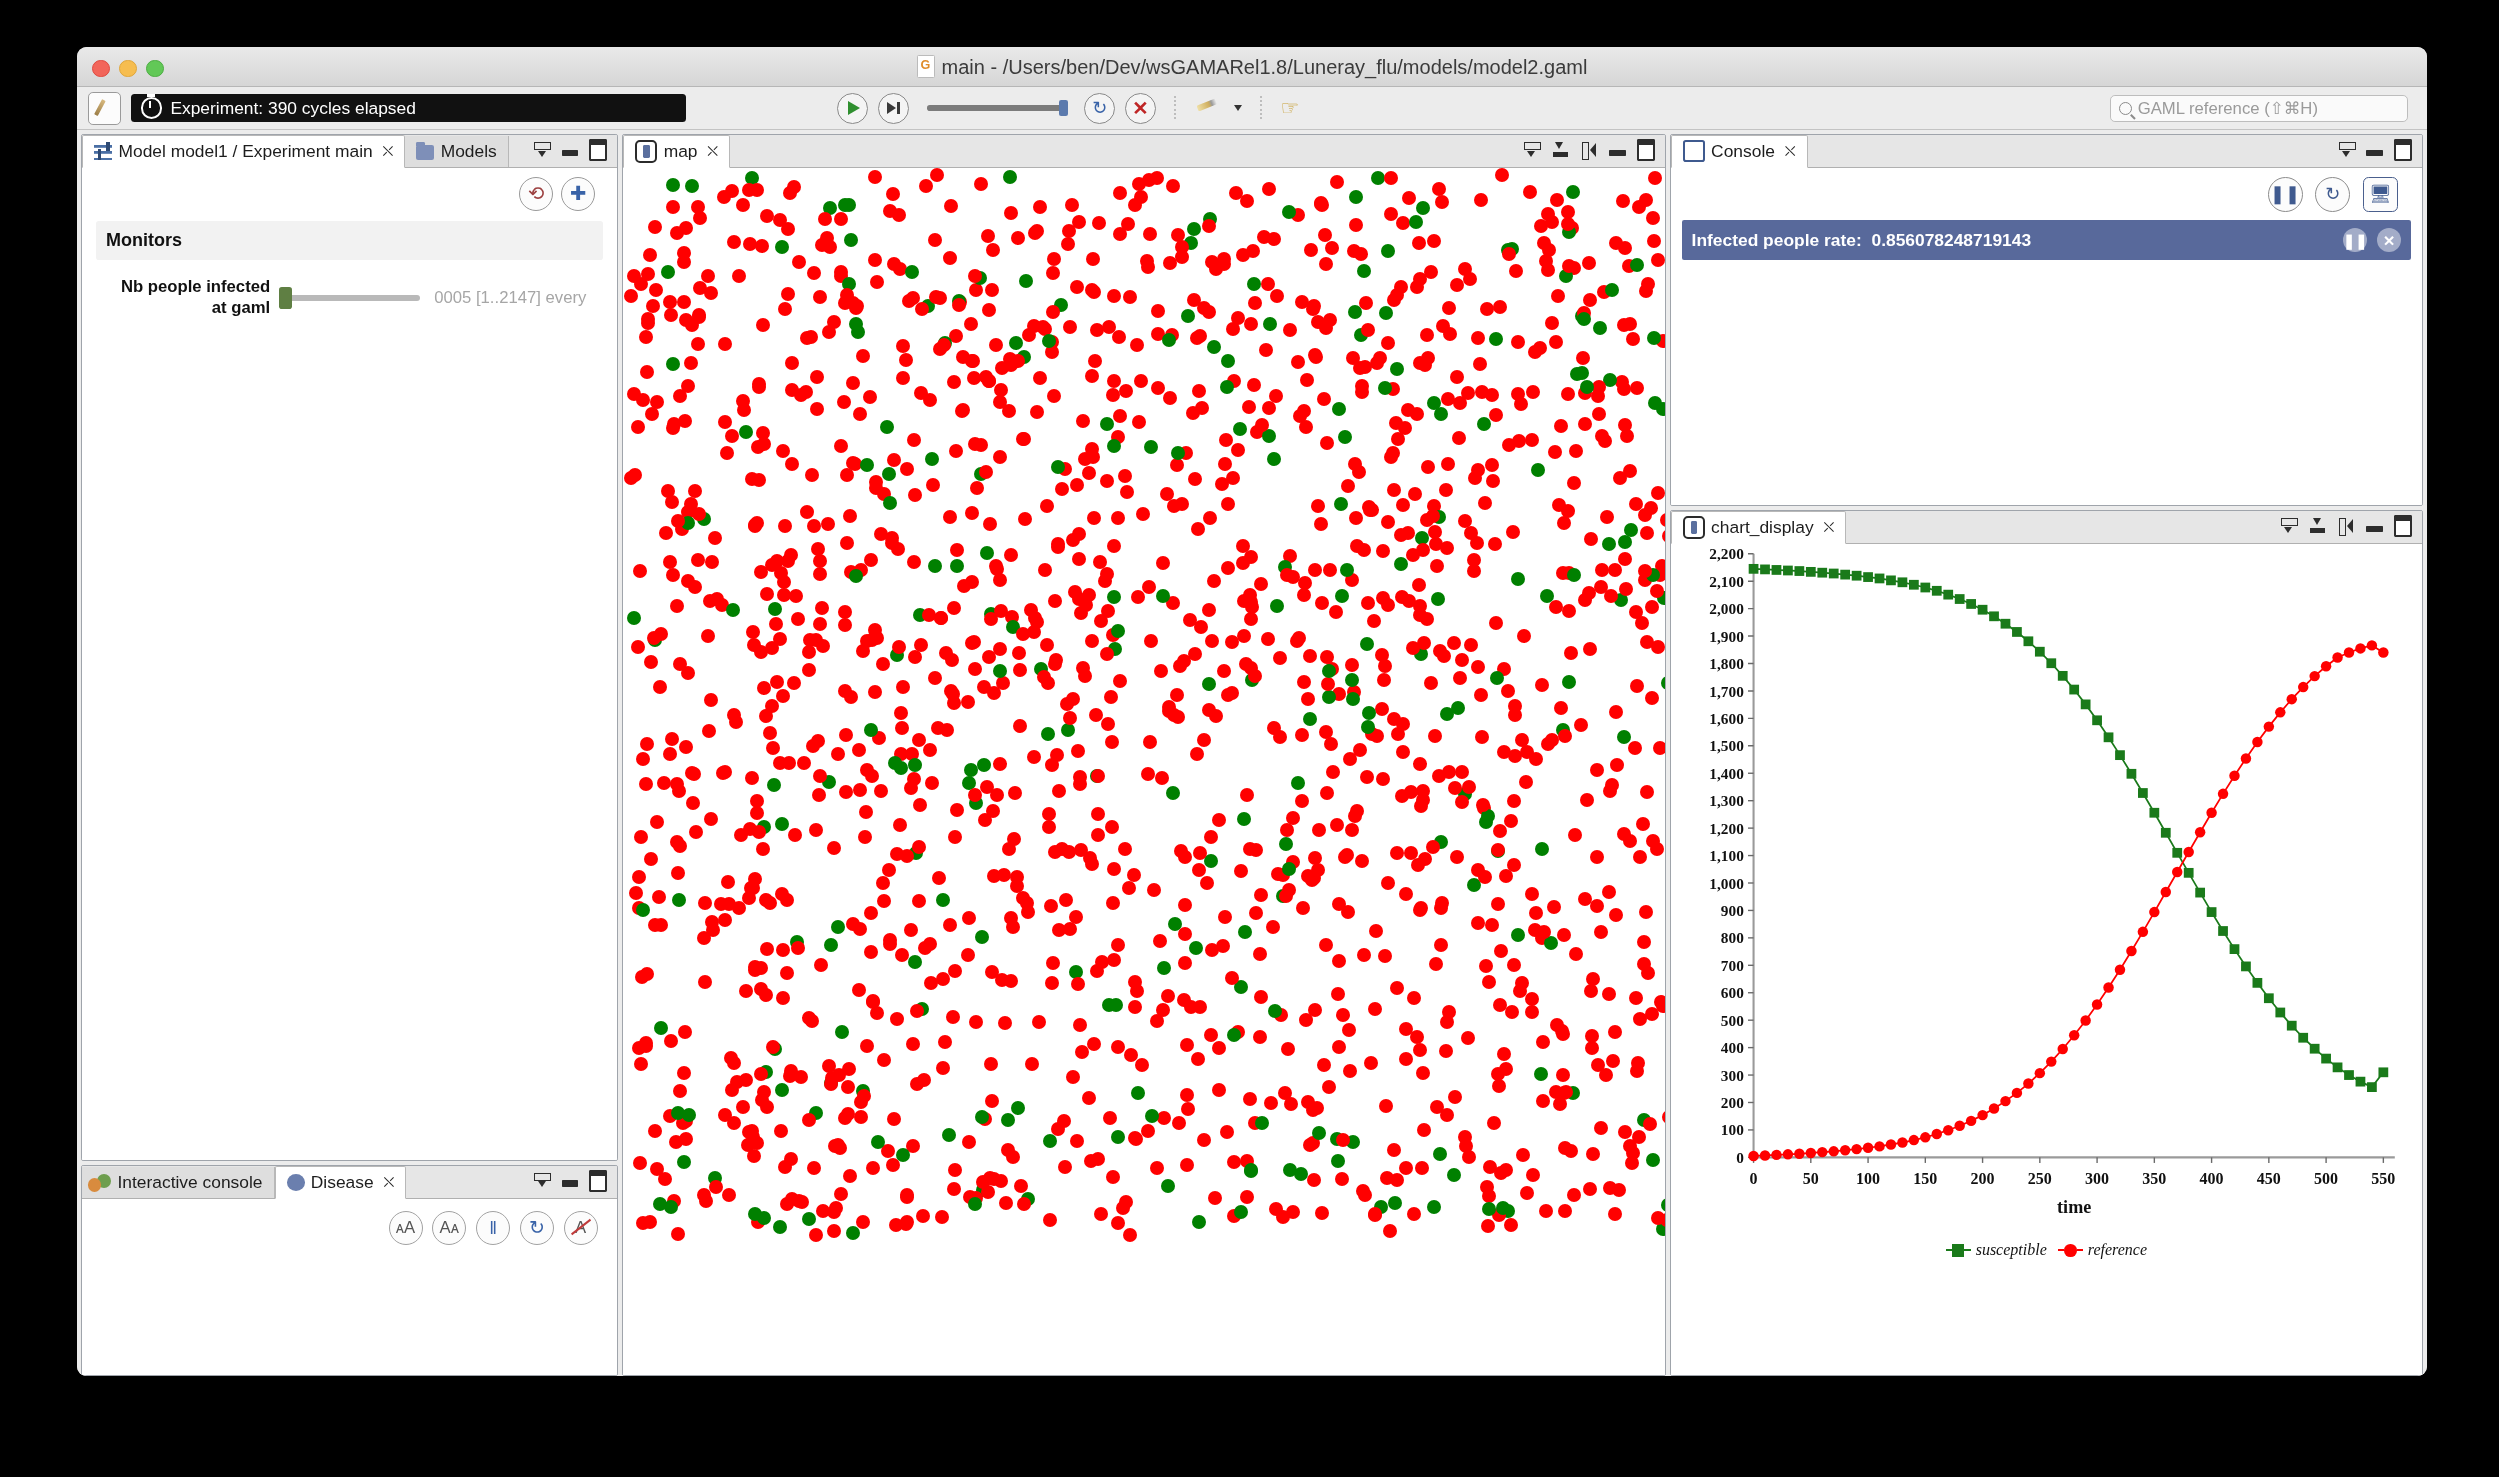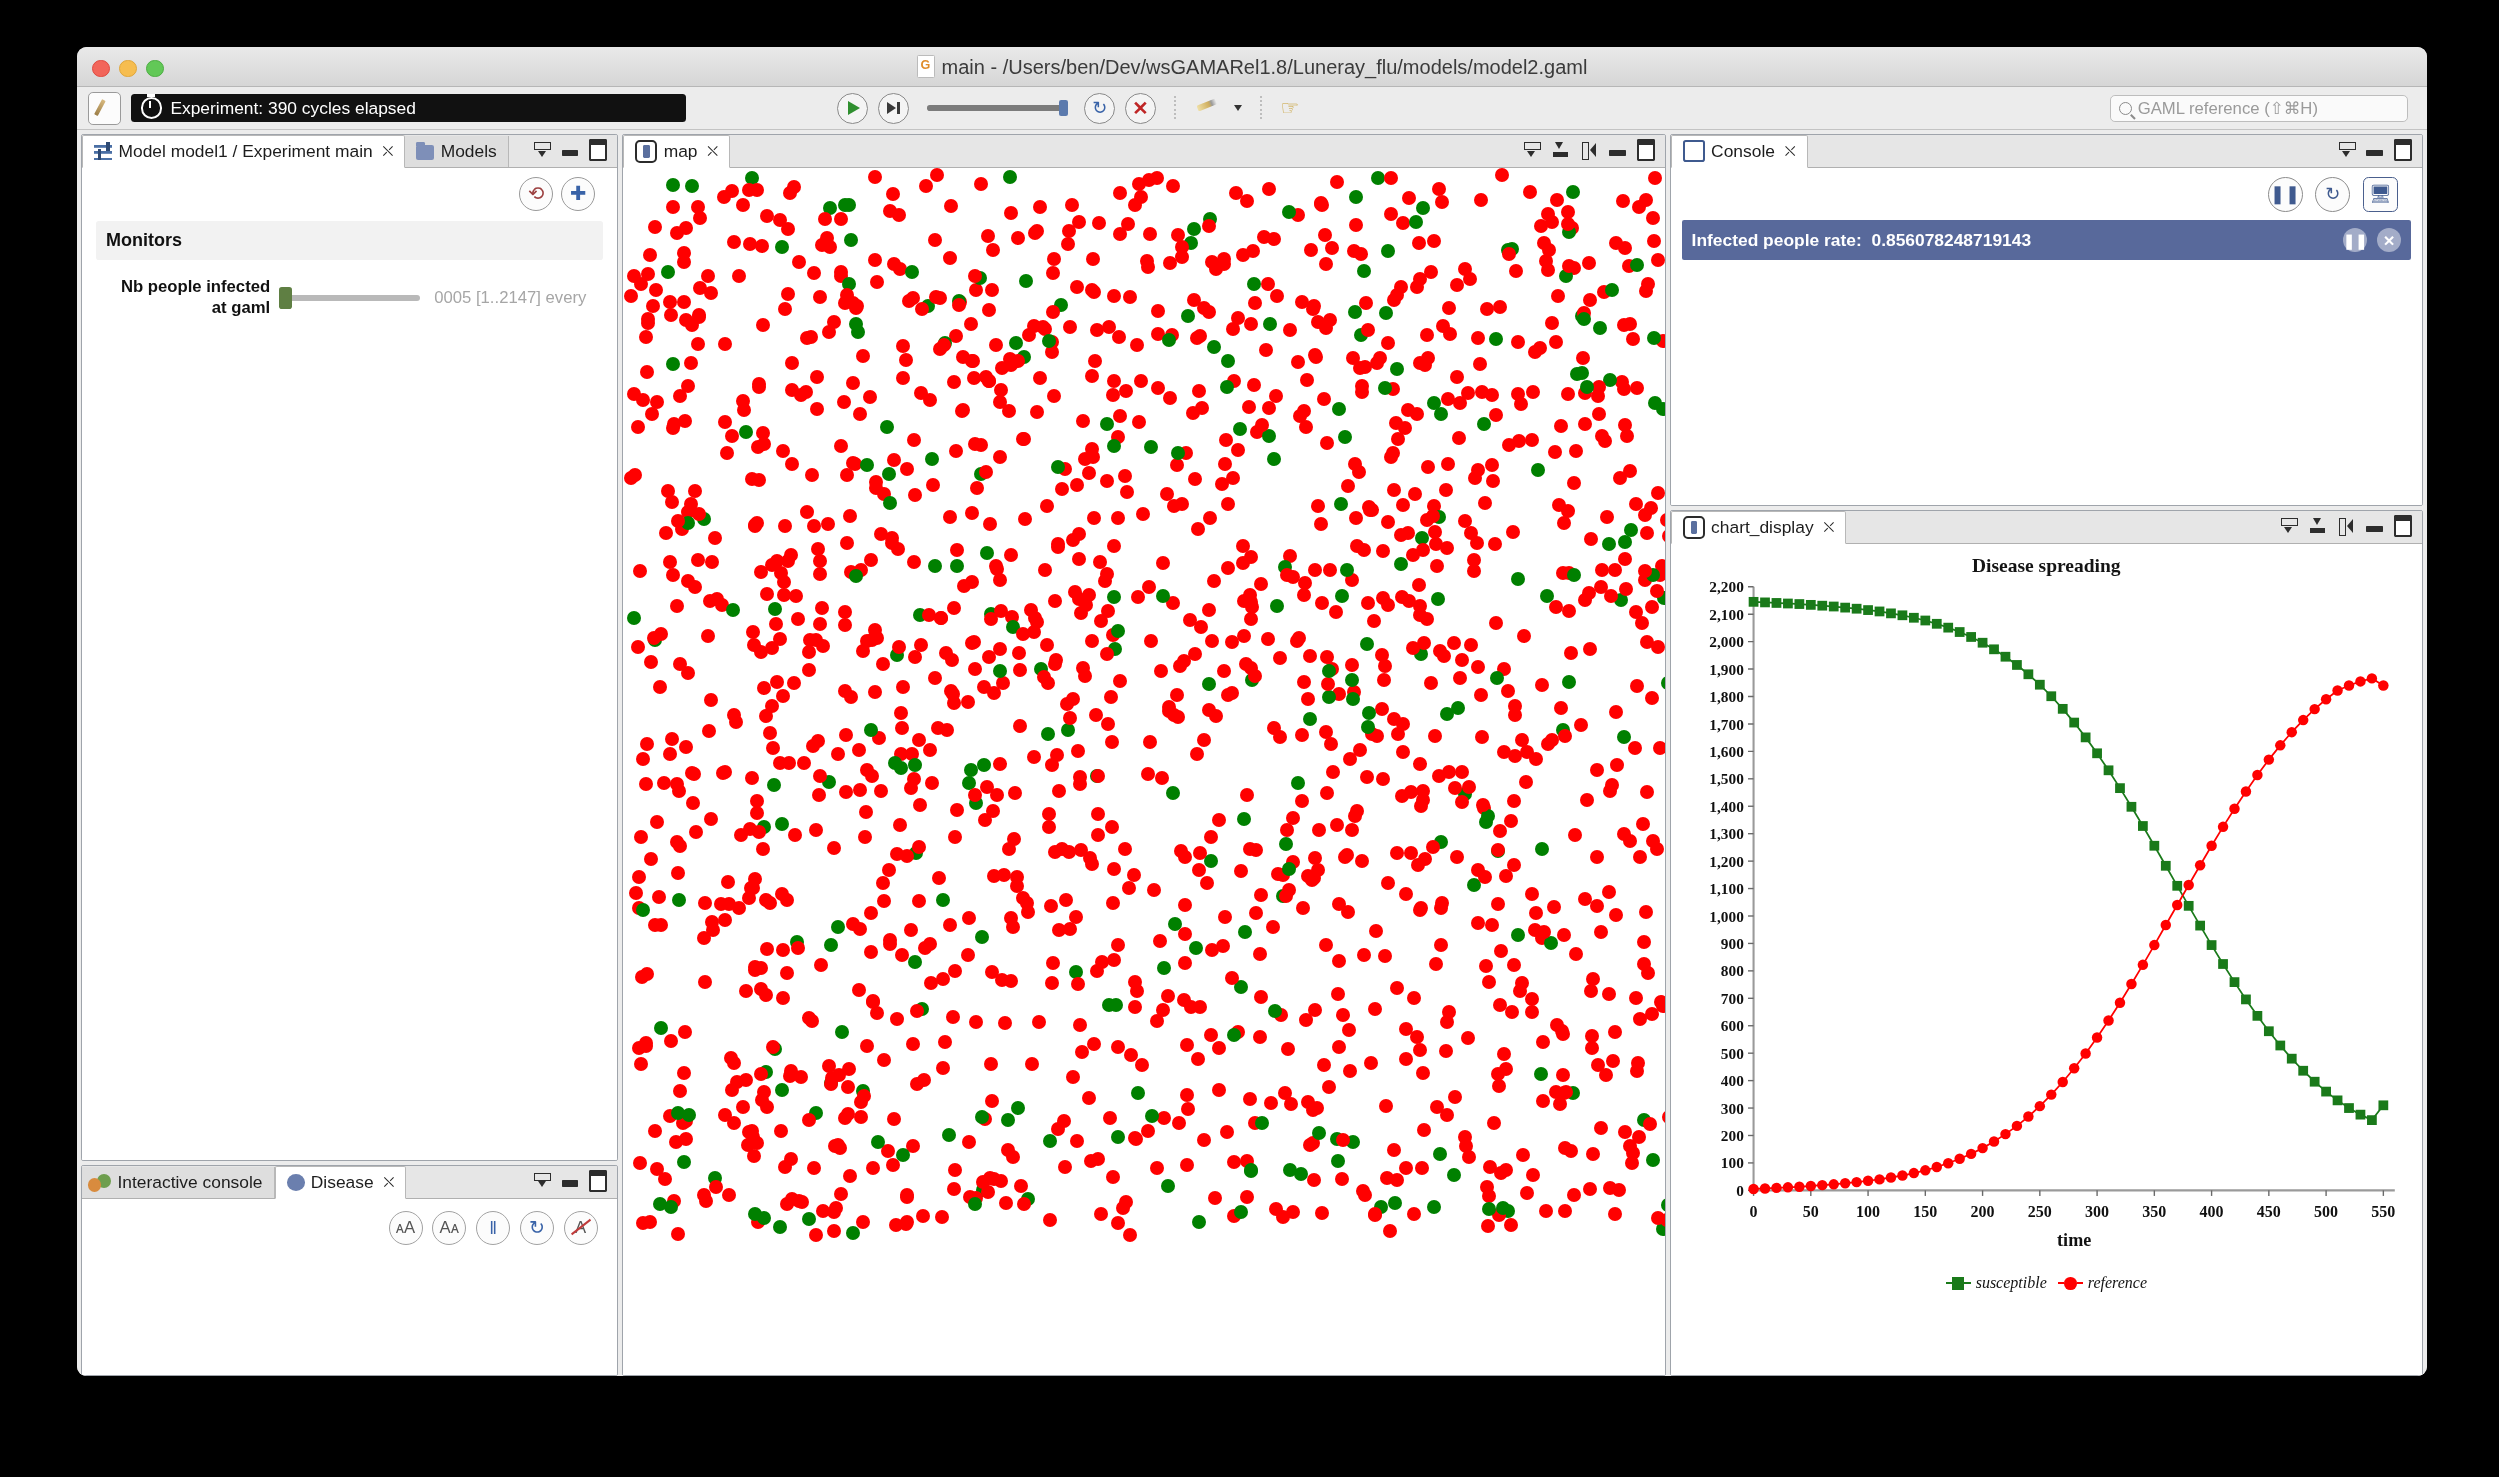--- a/index.html
+++ b/index.html
@@ -2082,21 +2082,20 @@
           <div class="pbtns">
             <span class="pb pb-restore"></span>
             <span class="pb pb-tri2"></span>
             <span class="pb pb-flip"></span>
             <span class="pb pb-min"></span>
             <span class="pb pb-max"></span>
           </div>
         </div>
         <div class="body">
           <div class="chartbody">
-            <div class="ctitle">Disease spreading</div>
             <svg class="chart" id="chartsvg" width="752" height="697" viewBox="0 0 1078 1000">
                 <line x1="118" y1="14" x2="118" y2="880" stroke="#9a9a9a" stroke-width="3"></line>
                 <line x1="118" y1="880" x2="1038" y2="880" stroke="#9a9a9a" stroke-width="3"></line>
                 <line x1="110" y1="880" x2="118" y2="880" stroke="#6a6a6a" stroke-width="2"></line>
                 <text x="104" y="888" text-anchor="end" font-family="Liberation Serif, serif" font-size="22" font-weight="bold" fill="#111">0</text>
                 <line x1="110" y1="840.6363636363636" x2="118" y2="840.6363636363636" stroke="#6a6a6a" stroke-width="2"></line>
                 <text x="104" y="848.6363636363636" text-anchor="end" font-family="Liberation Serif, serif" font-size="22" font-weight="bold" fill="#111">100</text>
                 <line x1="110" y1="801.2727272727273" x2="118" y2="801.2727272727273" stroke="#6a6a6a" stroke-width="2"></line>
                 <text x="104" y="809.2727272727273" text-anchor="end" font-family="Liberation Serif, serif" font-size="22" font-weight="bold" fill="#111">200</text>
                 <line x1="110" y1="761.9090909090909" x2="118" y2="761.9090909090909" stroke="#6a6a6a" stroke-width="2"></line>

